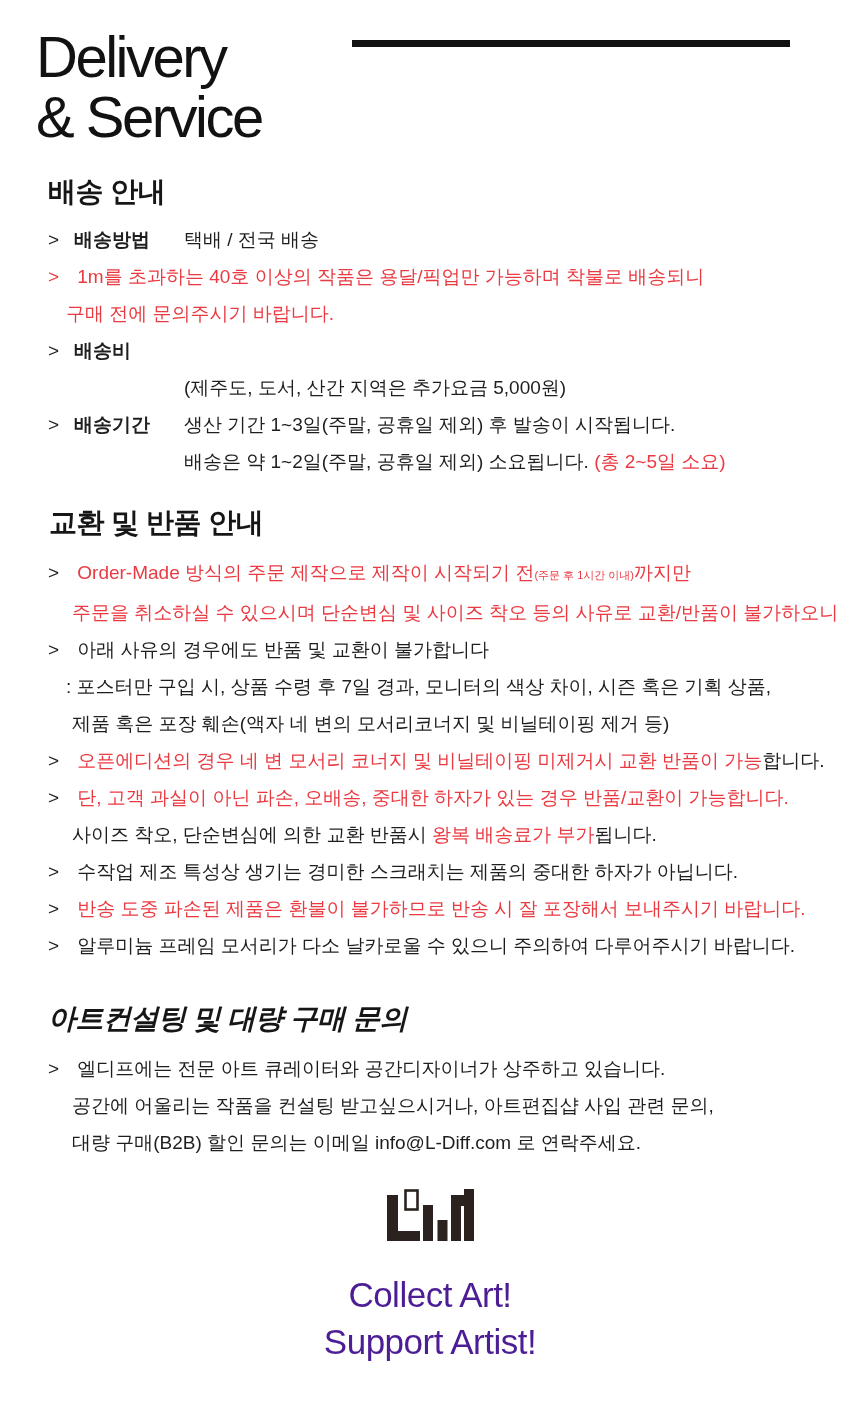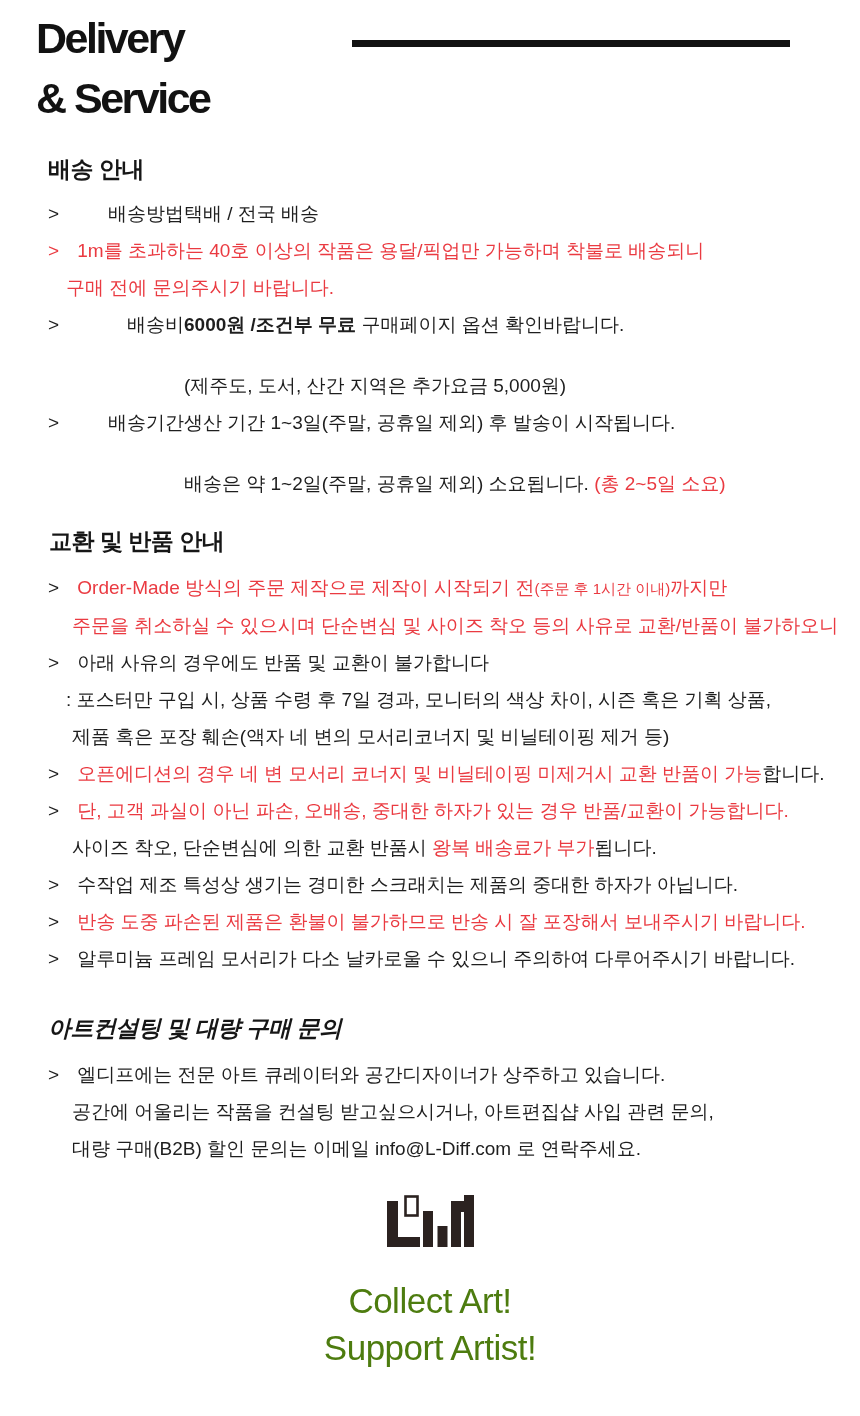--- a/index.html
+++ b/index.html
@@ -9,44 +9,44 @@
   }
   html,body{margin:0;padding:0;background:#fff;}
   body{
     width:860px;height:1416px;overflow:hidden;position:relative;
     font-family:"Liberation Sans","DejaVu Sans",sans-serif;
     color:var(--ink);
     -webkit-font-smoothing:antialiased;
   }
   
   .header{position:relative;padding:8px 0 0 36px;}
-  .title{font-size:43px;font-weight:700;letter-spacing:-2.5px;line-height:60px;color:#121212;}
+  .title{font-size:58px;font-weight:400;letter-spacing:-2.5px;line-height:60px;color:#121212;margin-top:19px;}
   .title-rule{position:absolute;left:352px;top:40px;width:438px;height:7px;background:#121212;}
   
   .content{padding:0 40px 0 48px;}
-  h2{font-size:23px;font-weight:700;letter-spacing:-0.5px;margin:0;color:#161616;}
+  h2{font-size:28px;font-weight:700;letter-spacing:-0.5px;margin:0;color:#161616;}
   .h2-shipping{margin:26px 0 10px;}
   .h2-returns{margin:24px 1px 12px;}
   .h2-consulting{margin:36px 0 12px;font-style:italic;}
   .line{font-size:19px;line-height:37px;white-space:nowrap;}
   .bullet{display:inline-block;width:24px;}
   .cont{padding-left:24px;}
   .cont-sm{padding-left:18px;}
-  .vcont{padding-left:136px;margin-top:24px;}
+  .vcont{padding-left:136px;}
   .red{color:var(--red);}
   .bold{font-weight:700;}
-  .small{font-size:15px;}
+  .small{font-size:11px;}
   
   .drow{display:flex;font-size:19px;line-height:37px;white-space:nowrap;}
   .drow .bullet{flex:0 0 26px;width:auto;}
-  .dlabel{flex:0 0 110px;font-weight:400;text-align:right;}
+  .dlabel{flex:0 0 110px;font-weight:700;}
   .dval{flex:1;}
   
   .logo-wrap{width:90px;margin:26px auto 0;}
-  .slogan{margin-top:18px;text-align:center;font-size:35px;line-height:47px;font-weight:400;color:#4d7c0f;letter-spacing:-0.5px;}
+  .slogan{margin-top:18px;text-align:center;font-size:35px;line-height:47px;font-weight:400;color:#4c1d95;letter-spacing:-0.5px;}
 </style>
 </head>
 <body>
 
 <div class="header">
   <div class="title">
     <div>Delivery</div>
     <div>&amp; Service</div>
   </div>
   <div class="title-rule"></div>
@@ -66,21 +66,20 @@
     <span class="bullet">&gt;</span>
     <span>1m를 초과하는 40호 이상의 작품은 용달/픽업만 가능하며 착불로 배송되니</span>
   </div>
   <div class="line red cont-sm">
     <span>구매 전에 문의주시기 바랍니다.</span>
   </div>
 
   <div class="drow">
     <span class="bullet">&gt;</span>
     <span class="dlabel">배송비</span>
-    <span class="dval"><span class="bold">6000원 /조건부 무료</span><span> 구매페이지 옵션 확인바랍니다.</span></span>
   </div>
   <div class="line vcont">(제주도, 도서, 산간 지역은 추가요금 5,000원)</div>
 
   <div class="drow">
     <span class="bullet">&gt;</span>
     <span class="dlabel">배송기간</span>
     <span class="dval">생산 기간 1~3일(주말, 공휴일 제외) 후 발송이 시작됩니다.</span>
   </div>
   <div class="line vcont">
     <span>배송은 약 1~2일(주말, 공휴일 제외) 소요됩니다. </span><span class="red">(총 2~5일 소요)</span>

